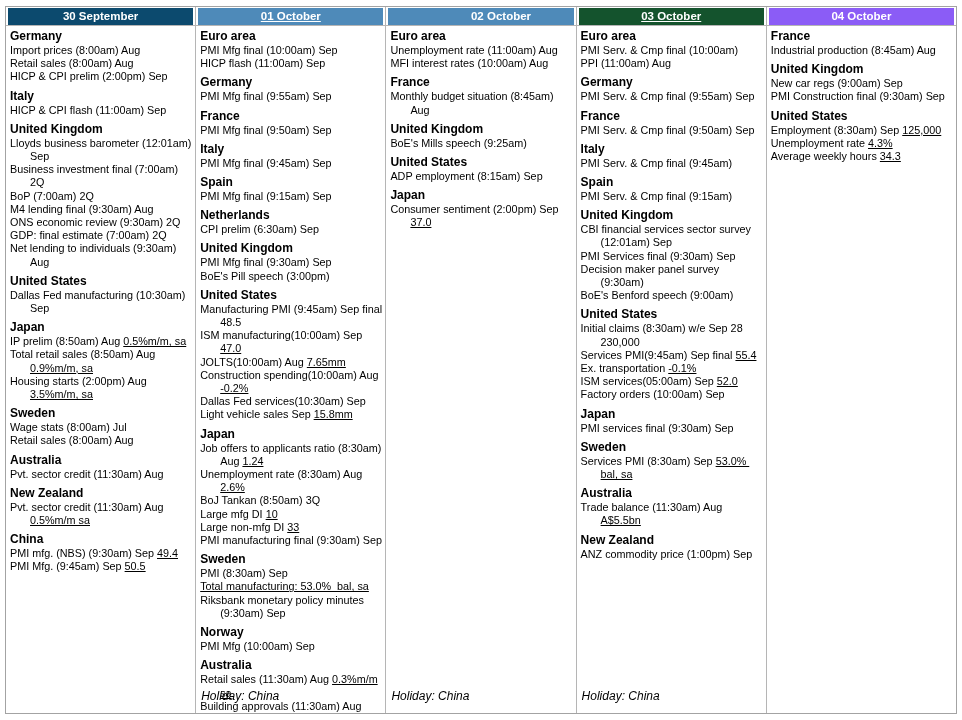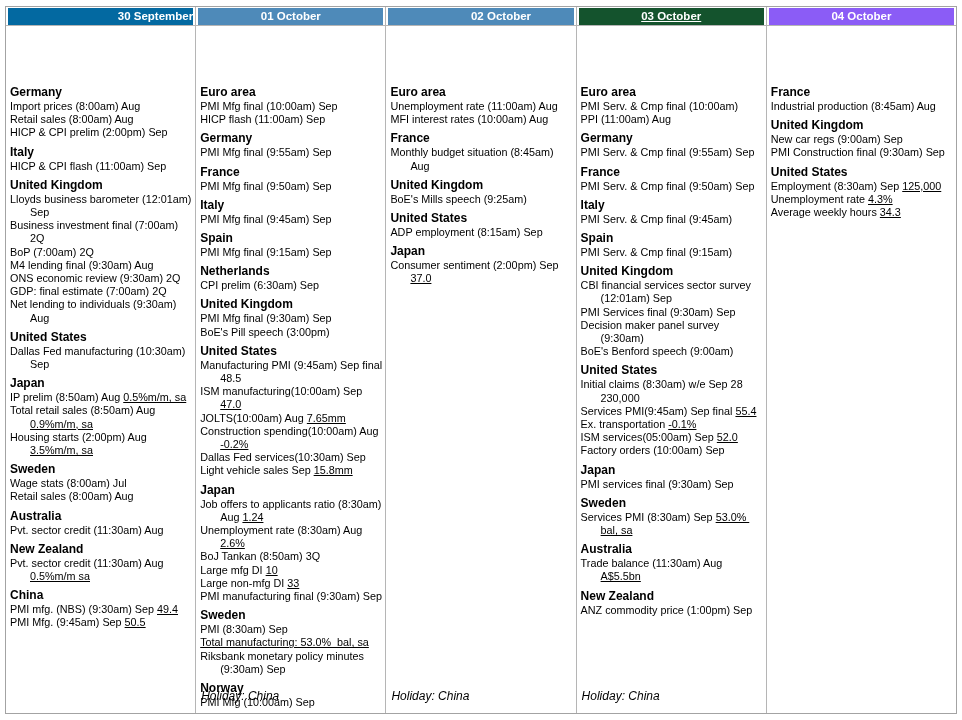--- a/index.html
+++ b/index.html
@@ -17,21 +17,21 @@
     flex:1 1 0; min-width:0; display:flex; flex-direction:column;
     border-right:1px solid #b5b5b5; position:relative;
   }
   .col:last-child { border-right:none; }
   .col-head-row { padding:1px 2px 0 2px; border-bottom:1px solid #b5b5b5; }
   .col-header {
     height:17px; line-height:17px; text-align:center;
     color:#ffffff; font-weight:bold; font-size:11.5px;
   }
   .col-body {
-    flex:1 1 auto; position:relative; padding:20px 3px 18px 4px; overflow:hidden;margin-top:40px;
+    flex:1 1 auto; position:relative; padding:4px 3px 18px 4px; overflow:hidden;
   }
   .group { margin-top:6px; }
   .group:first-child { margin-top:0; }
   .country { font-weight:bold; font-size:12px; line-height:13px; margin-bottom:1px; }
   .event {
     font-size:10.8px; line-height:13.2px;
     padding-left:20px; text-indent:-20px;
   }
   .event .val { text-decoration:underline; }
   .holiday {
@@ -39,21 +39,21 @@
     font-size:12px; font-style:italic; color:#000;
   }
 </style>
 </head>
 <body>
 
 <div class="page">
   <div class="calendar" id="calendar">
       <div class="col">
         <div class="col-head-row">
-          <div class="col-header" style="background: #0369a1; color: rgb(255, 255, 255); text-align: right;">30 September</div>
+          <div class="col-header" style="background: #0c4a6e; color: rgb(255, 255, 255);">30 September</div>
         </div>
         <div class="col-body">
           <div class="group">
             <div class="country">Germany</div>
             <div class="event"><span>Import prices (8:00am) Aug</span></div>
             <div class="event"><span>Retail sales (8:00am) Aug</span></div>
             <div class="event"><span>HICP &amp; CPI prelim (2:00pm) Sep</span></div>
           </div>
           <div class="group">
             <div class="country">Italy</div>
@@ -94,21 +94,21 @@
           </div>
           <div class="group">
             <div class="country">China</div>
             <div class="event"><span>PMI mfg. (NBS) (9:30am) Sep </span><span class="val">49.4</span></div>
             <div class="event"><span>PMI Mfg. (9:45am) Sep </span><span class="val">50.5</span></div>
           </div>
         </div>
       </div>
       <div class="col">
         <div class="col-head-row">
-          <div class="col-header" style="background: rgb(78, 138, 185); color: rgb(255, 255, 255);">01 October</div>
+          <div class="col-header" style="background: rgb(78, 138, 185); color: rgb(255, 255, 255); text-decoration: underline;">01 October</div>
         </div>
         <div class="col-body">
           <div class="group">
             <div class="country">Euro area</div>
             <div class="event"><span>PMI Mfg final (10:00am) Sep</span></div>
             <div class="event"><span>HICP flash (11:00am) Sep</span></div>
           </div>
           <div class="group">
             <div class="country">Germany</div>
             <div class="event"><span>PMI Mfg final (9:55am) Sep</span></div>

